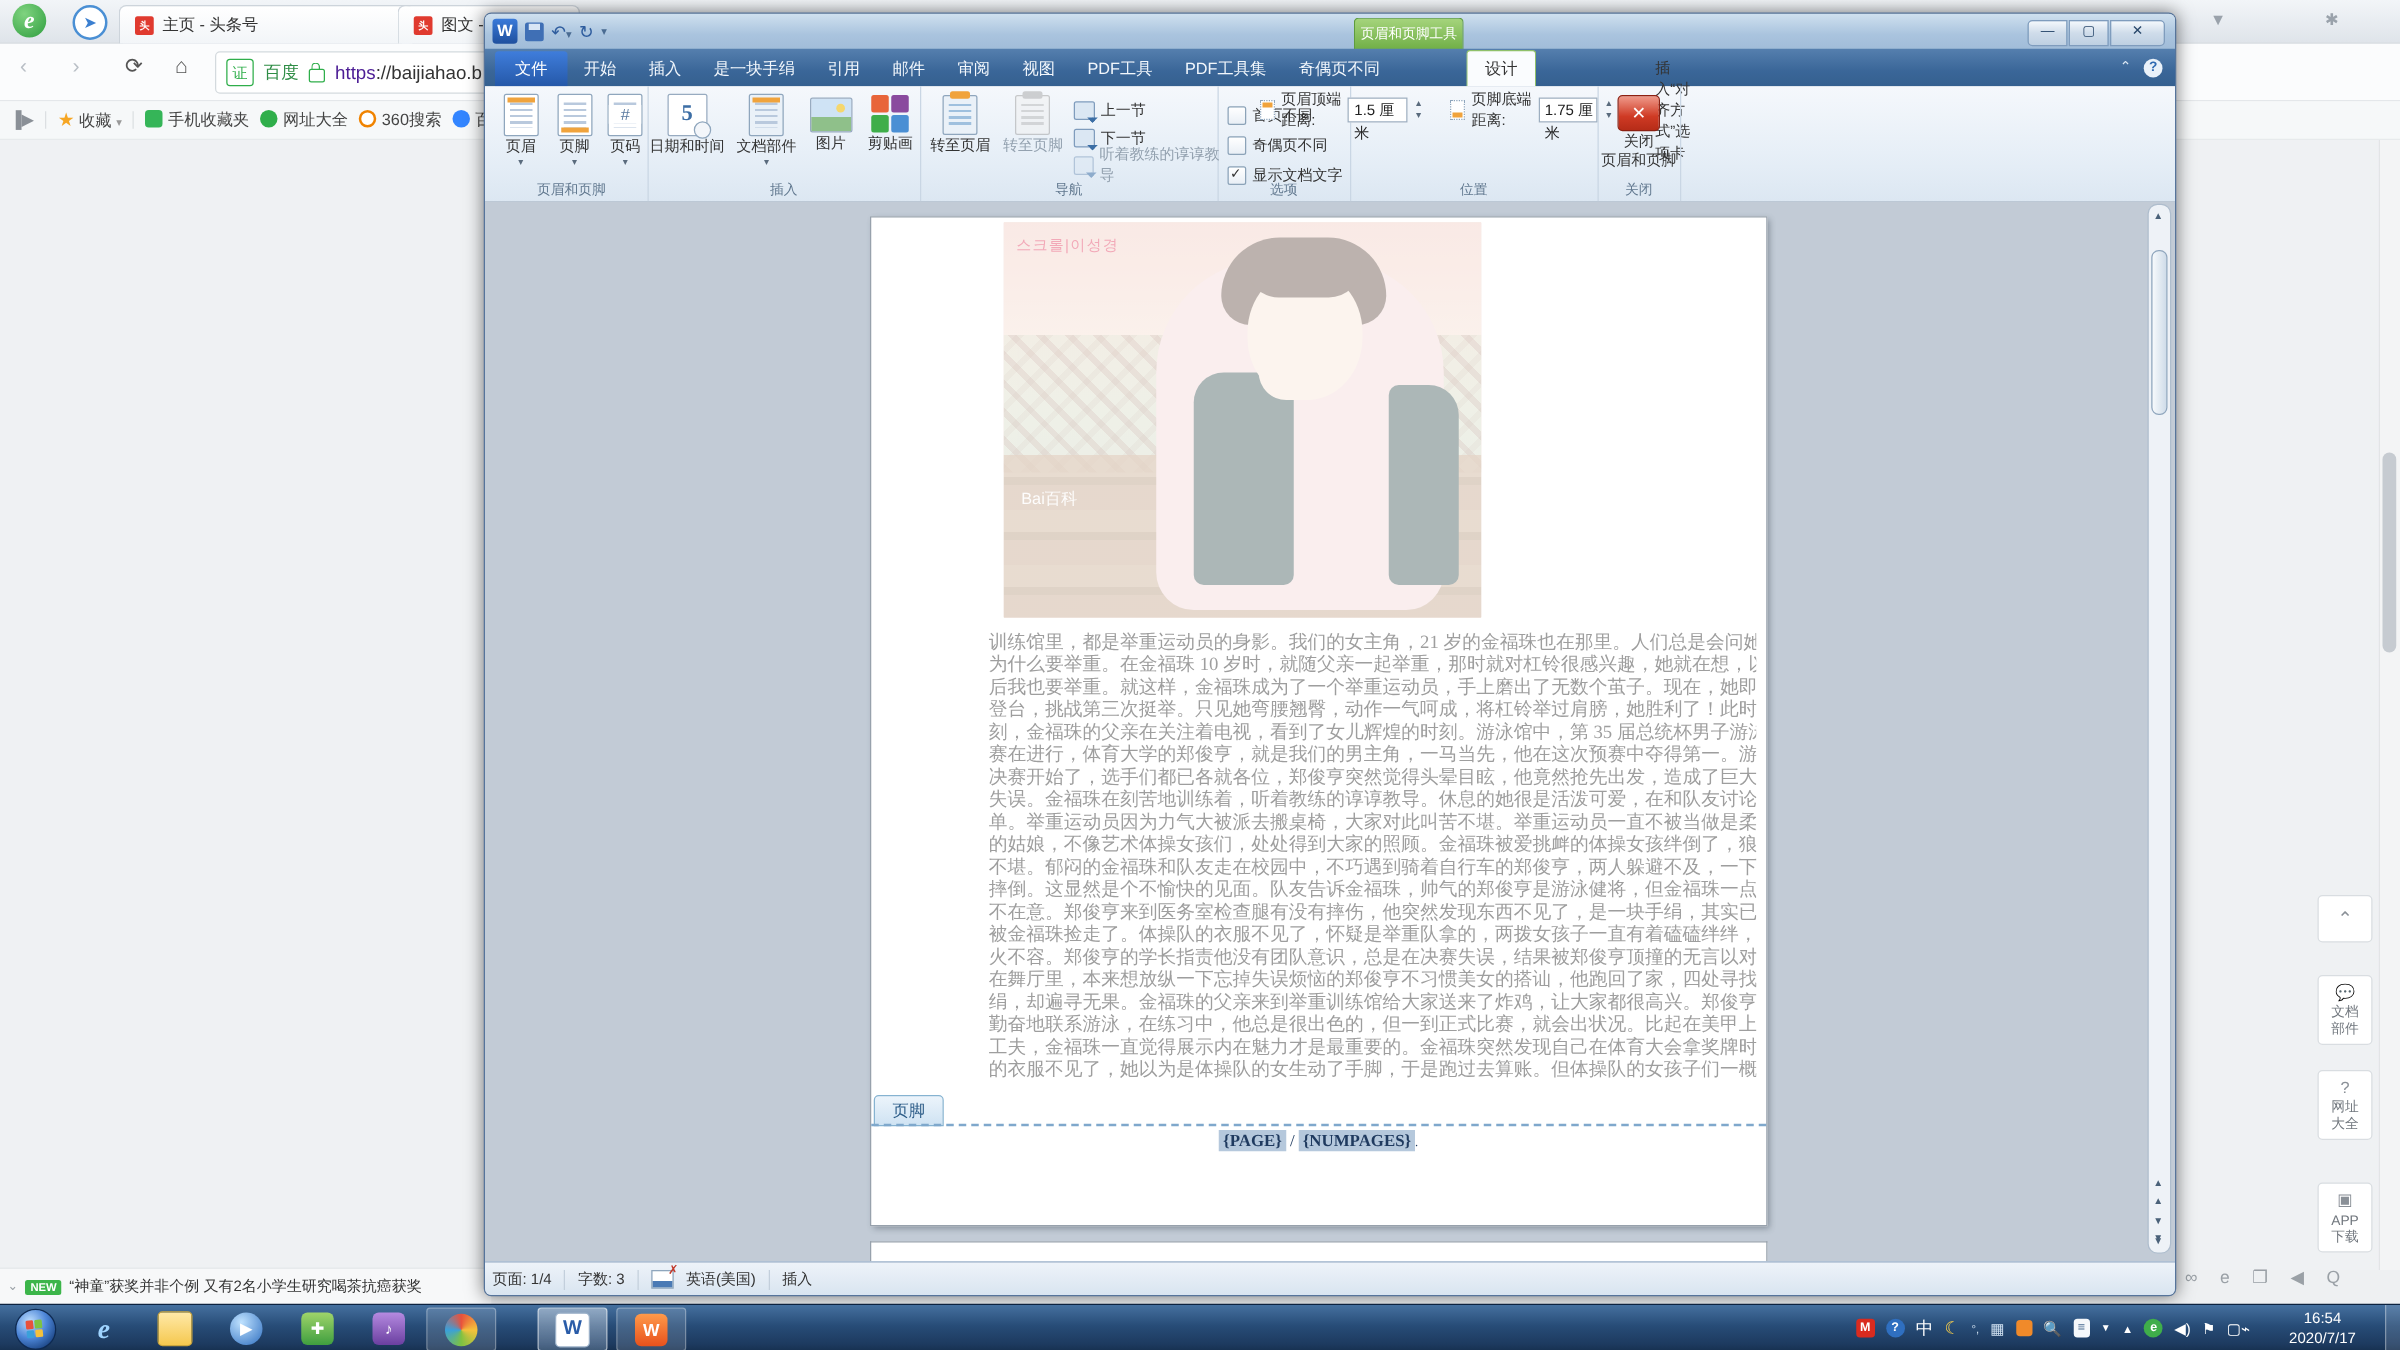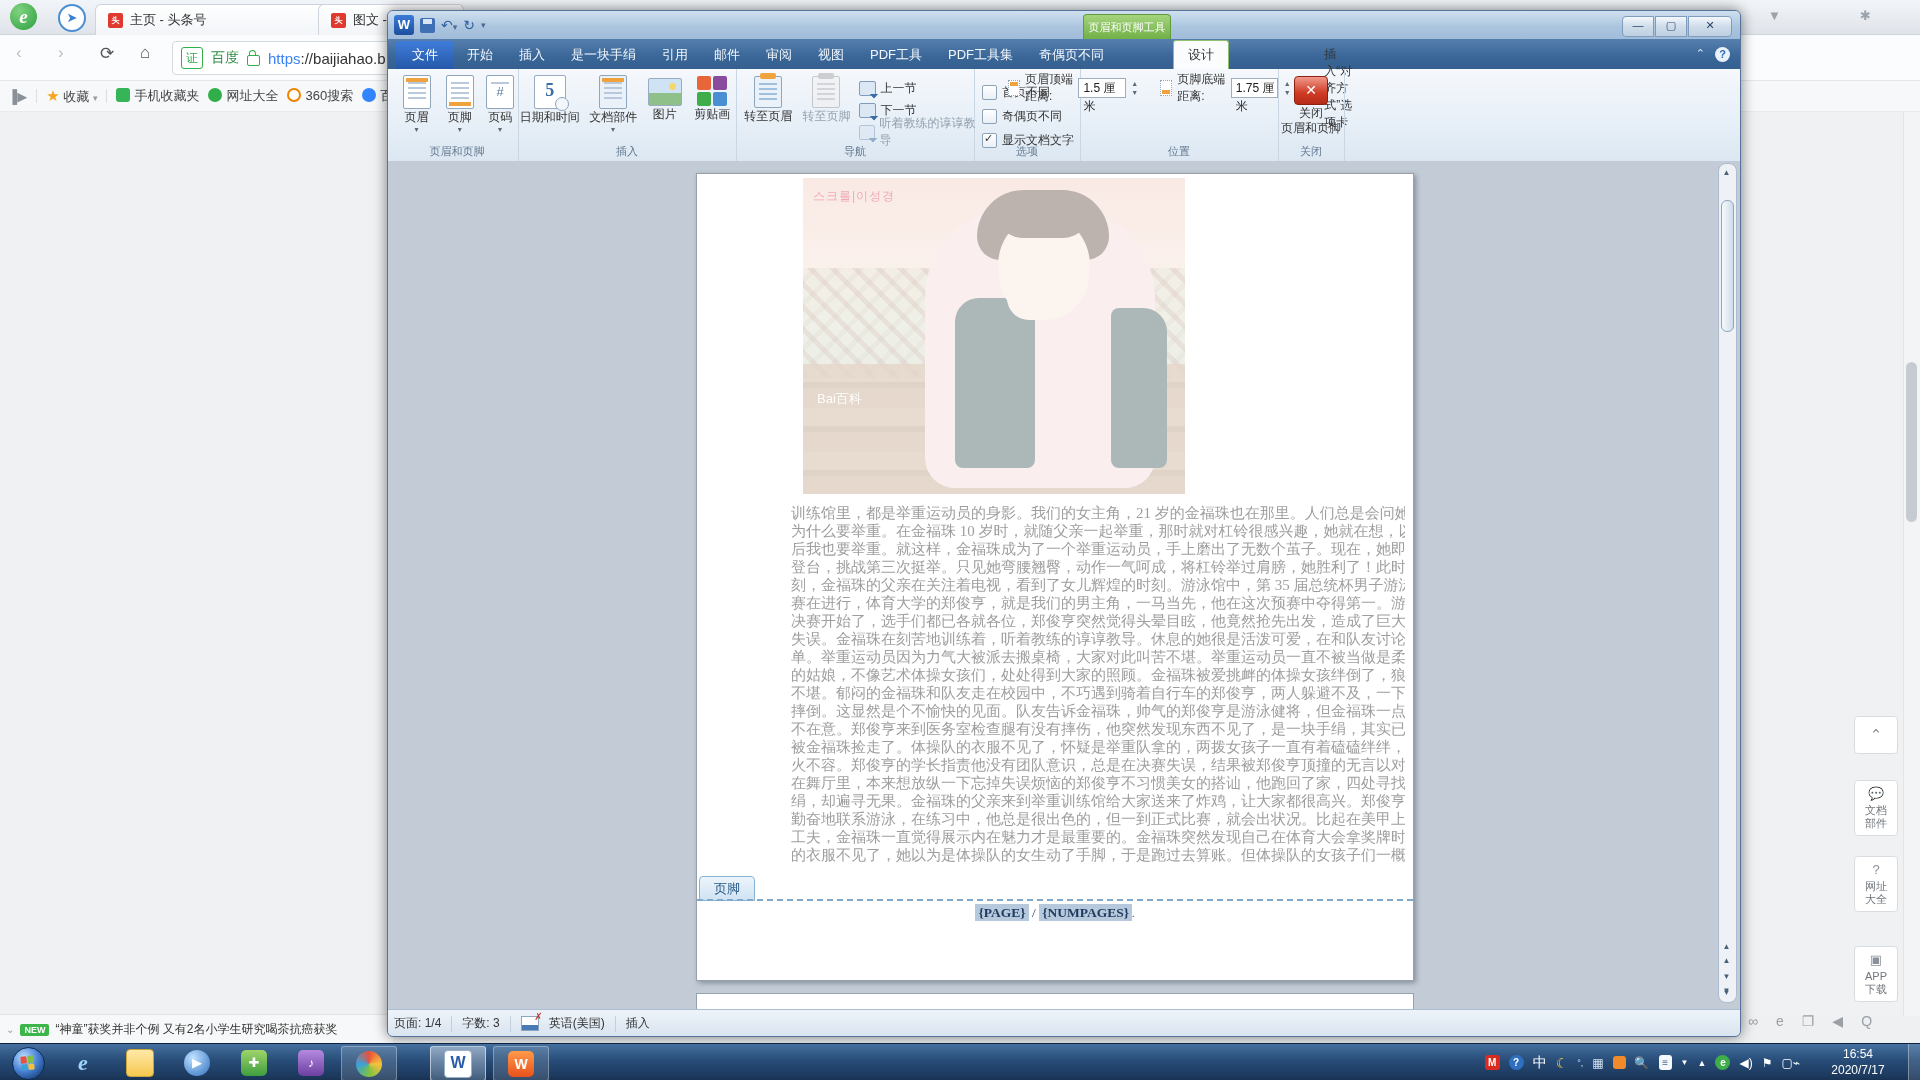--- a/index.html
+++ b/index.html
@@ -22,21 +22,21 @@
   .b-navbar{position:absolute;left:0;top:35px;width:1920px;height:45px;background:#fbfcfd;border-bottom:1px solid #e4e7ea;}
   .navglyph{position:absolute;top:8px;font-size:17px;color:#b9bfc6;}
   .navglyph.dark{color:#555;}
   .b-address{position:absolute;left:172px;top:6px;width:760px;height:32px;background:#fff;
     border:1px solid #d4dade;border-radius:4px;display:flex;align-items:center;gap:8px;padding:0 8px;}
   .zheng{width:20px;height:20px;border:1.5px solid #2fae4a;border-radius:3px;color:#2fae4a;font-size:12px;line-height:20px;text-align:center;}
   .addr-site{color:#2f8d46;font-size:14px;}
   .lock{width:11px;height:9px;border:1.5px solid #2fae4a;border-radius:2px;position:relative;margin-top:4px;}
   .lock::before{content:"";position:absolute;left:1px;top:-6px;width:5px;height:5px;border:1.5px solid #2fae4a;border-bottom:none;border-radius:4px 4px 0 0;}
   .addr-url{font-size:15px;color:#333;}
-  .addr-url .https{color:#3b82f6;}
+  .addr-url .https{color:#4c1d95;}
   .b-bookmarks{position:absolute;left:0;top:81px;width:1920px;height:30px;background:#f6f8f9;
     border-bottom:1px solid #e7eaec;display:flex;align-items:center;gap:9px;padding-left:8px;font-size:13px;color:#444;}
   .bm-sep{width:1px;height:14px;background:#dcdfe2;}
   .star{color:#f6a623;font-size:15px;}
   .bm-ico{display:inline-block;width:14px;height:14px;border-radius:3px;margin-right:4px;vertical-align:-2px;}
   .caret{color:#999;font-size:9px;}
   .b-page{position:absolute;left:0;top:112px;width:1920px;height:904px;background:#eff1f3;}
   .b-scrollbar{position:absolute;right:0;top:112px;width:16px;height:904px;background:#f3f4f5;border-left:1px solid #e2e4e6;}
   .b-scroll-thumb{position:absolute;left:2px;top:250px;width:11px;height:160px;background:#c6cbd1;border-radius:6px;}
   .side-widget{position:absolute;left:1854px;width:42px;background:#fff;border:1px solid #d9dde1;border-radius:4px;

